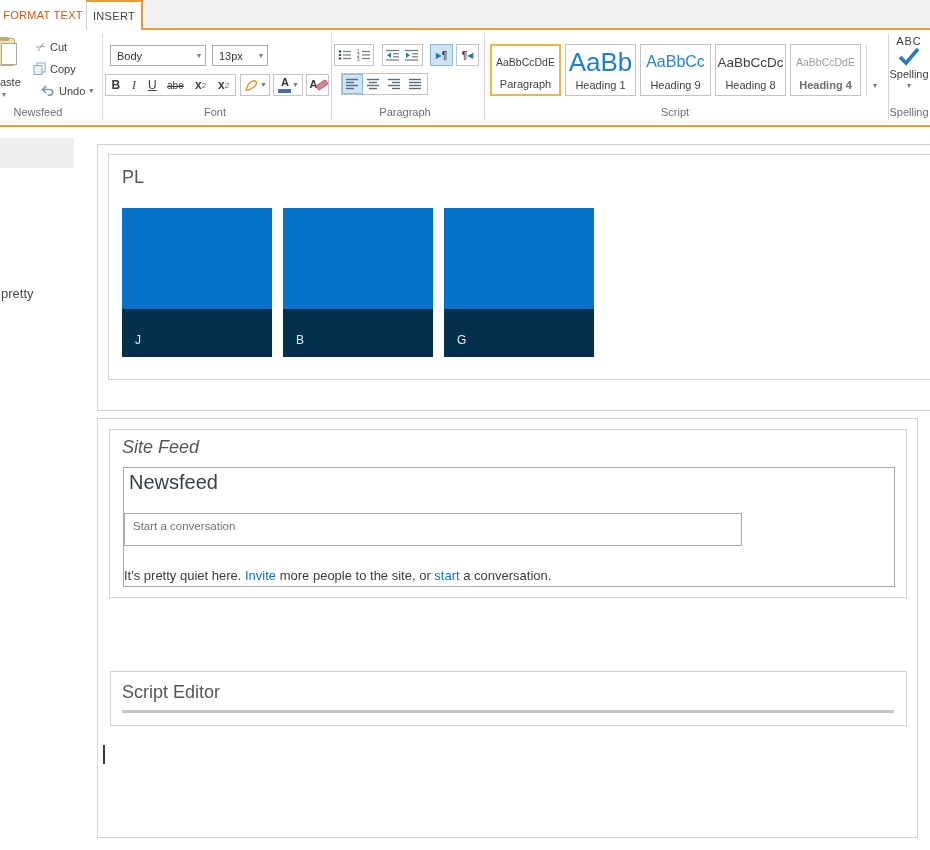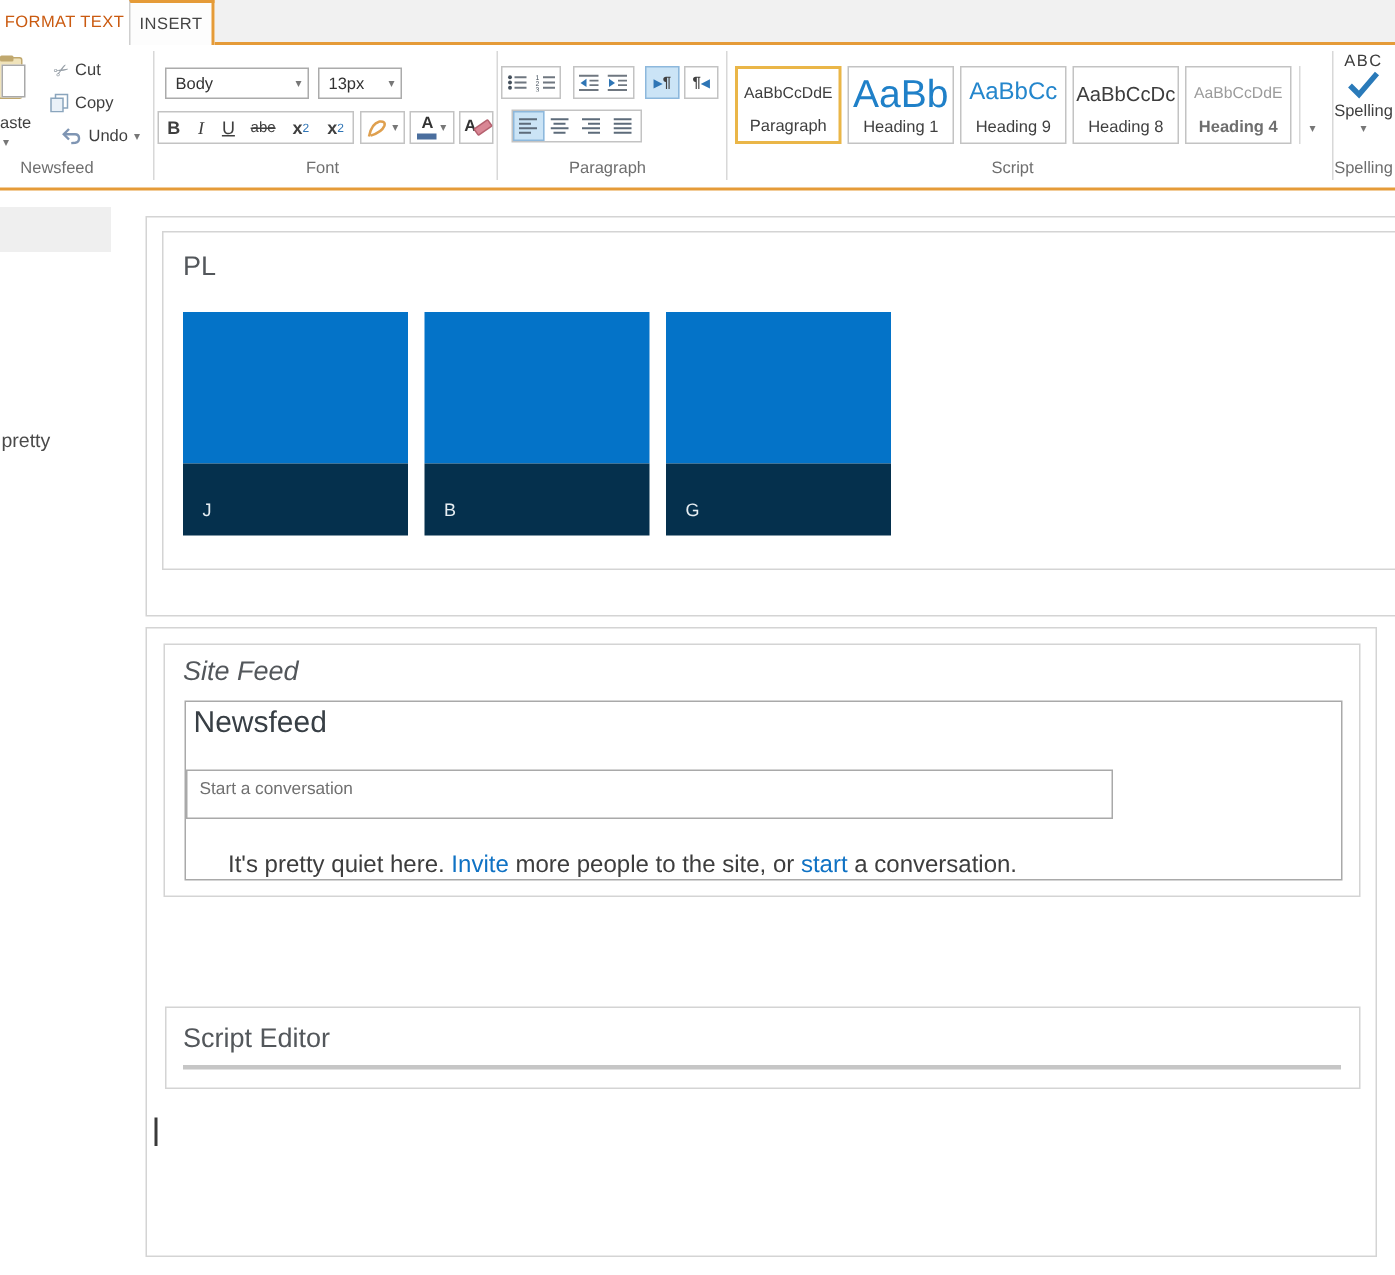--- a/index.html
+++ b/index.html
@@ -73,21 +73,21 @@
   .zone { border:1px solid #d4d4d4; background:#fff; }
   .wp-title { font-size:18px; font-weight:300; color:#53575b; }
   .metro-tile { top:208px; width:150px; height:149px; }
   .metro-tile .top { height:101px; }
   .metro-tile .bottom { height:48px; position:relative; }
   .metro-tile .tlabel { position:absolute; left:13px; bottom:10px; font-size:12px; color:#e6edf2; }
 
   textarea.convo { resize:none; outline:none; border:1px solid #a9a9a9; width:100%; height:100%;
     font-family:"Liberation Sans", sans-serif; font-size:11.5px; color:#333; padding:6px 8px; }
   textarea.convo::placeholder { color:#707070; opacity:1; }
-  .quiet { font-size:16px; color:#3d3d3d;margin-left:28px; }
+  .quiet { font-size:13px; color:#3d3d3d; }
   .quiet a { color:#0f72c4; text-decoration:none; }
 </style>
 </head>
 <body>
 
 <div class="abs tabrow-right"></div>
 <div class="abs tab-format">FORMAT TEXT</div>
 <div class="abs tab-insert">INSERT</div>
 
 <div class="abs ribbon-bottom"></div>

